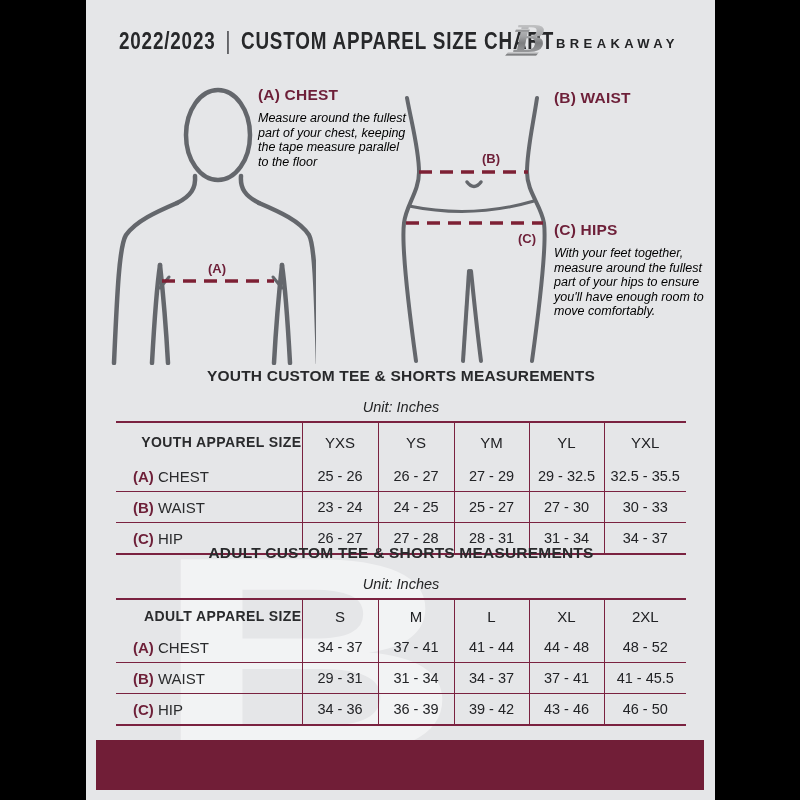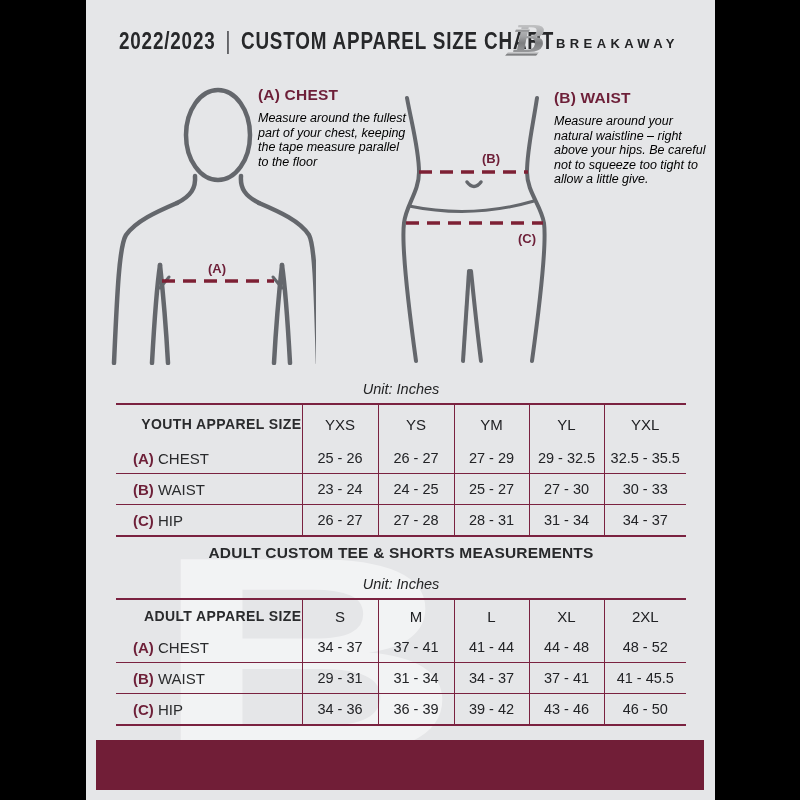--- a/index.html
+++ b/index.html
@@ -119,24 +119,28 @@
       <text x="101" y="68" text-anchor="middle" font-family="'Liberation Sans',sans-serif" font-size="13" font-weight="bold" fill="#6d1f38">(B)</text>
       <text x="137" y="148" text-anchor="middle" font-family="'Liberation Sans',sans-serif" font-size="13" font-weight="bold" fill="#6d1f38">(C)</text>
     </svg>
 
     <div class="inst" id="inst-chest">
       <h3>(A) CHEST</h3>
       <p>Measure around the fullest part of your chest, keeping the tape measure parallel to the floor</p>
     </div>
     <div class="inst" id="inst-waist">
       <h3>(B) WAIST</h3>
-      <p>Measure around your natural waistline – right above your hips. Be careful not to squeeze too tight to allow a little give.</p>
+    </div>
+    <div class="inst" id="inst-hips">
+      <h3>(C) HIPS</h3>
+      <p>With your feet together, measure around the fullest part of your hips to ensure you'll have enough room to move comfortably.</p>
     </div>
 
     <div class="table-block" id="youth-block">
+      <div class="tbl-title">YOUTH CUSTOM TEE &amp; SHORTS MEASUREMENTS</div>
       <div class="tbl-sub">Unit: Inches</div>
       <table class="t-youth">
         <colgroup>
             <col style="width:186px">
             <col style="width:76px">
             <col style="width:76px">
             <col style="width:75px">
             <col style="width:75px">
             <col style="width:82px">
           </colgroup>

